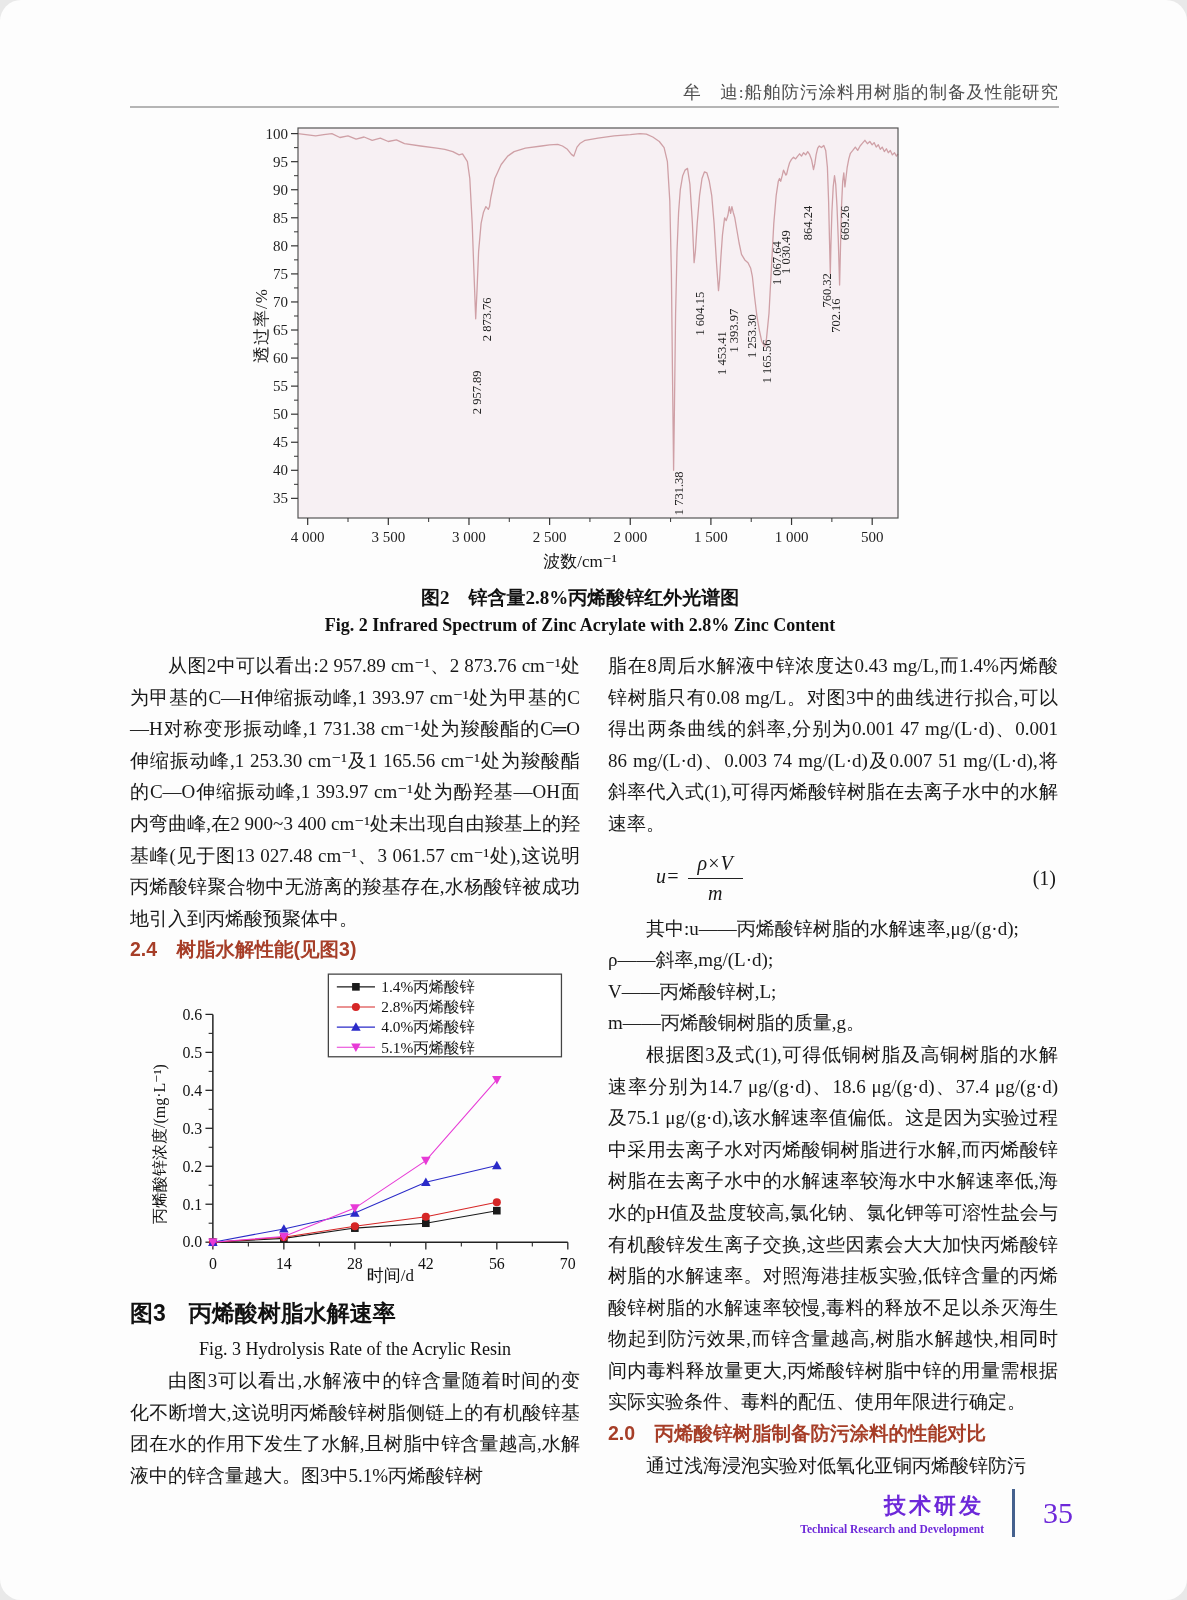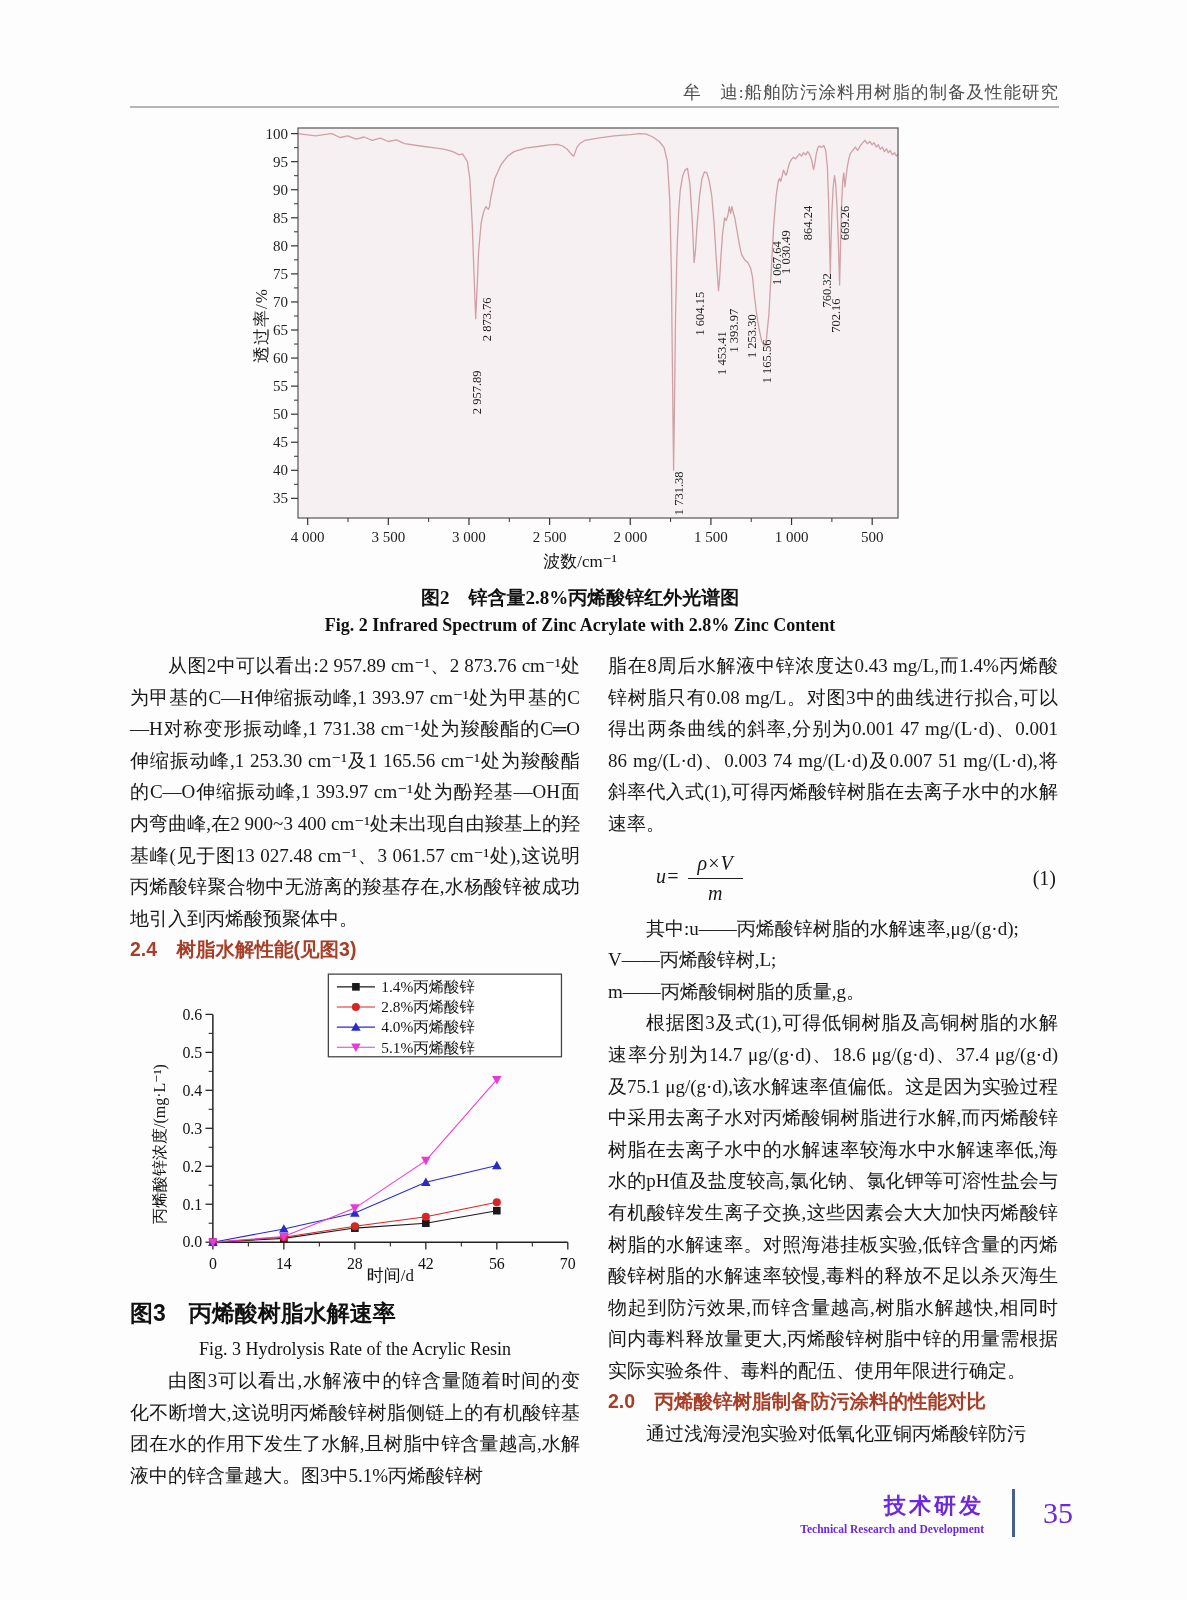--- a/index.html
+++ b/index.html
@@ -1,17 +1,17 @@
 <!DOCTYPE html>
 <html><head>
 <meta charset="utf-8">
 <style>
   html,body{margin:0;padding:0;background:#e9e9e9;}
   .page{position:relative;width:1187px;height:1600px;background:#fdfdfd;overflow:hidden;
-        font-family:"Liberation Serif","DejaVu Serif",serif;color:#181818;}
+        font-family:"Liberation Serif","DejaVu Serif",serif;color:#181818;border-radius:21px;}
   
   .header-title{position:absolute;top:80px;right:128px;font-size:17.5px;color:#4d4d4d;letter-spacing:1px;}
   .header-rule{position:absolute;top:106px;left:130px;width:929px;border-top:2px solid #b5b5b5;}
   
   .fig2-block{position:absolute;left:250px;top:122px;width:680px;}
   .ir-wrap{position:relative;}
   .ir-ylabel{position:absolute;left:0px;top:241px;transform:rotate(-90deg);transform-origin:left top;
              font-size:17px;white-space:nowrap;letter-spacing:1px;color:#222;}
   .ir-xlabel{width:660px;text-align:center;font-size:17px;margin-top:-8px;color:#111;}
   .fig-caption-zh{width:660px;text-align:center;font-weight:bold;font-size:19px;margin-top:12px;
@@ -246,20 +246,21 @@
   <div class="col right-col">
     <p>脂在8周后水解液中锌浓度达0.43 mg/L,而1.4%丙烯酸锌树脂只有0.08 mg/L。对图3中的曲线进行拟合,可以得出两条曲线的斜率,分别为0.001 47 mg/(L·d)、0.001 86 mg/(L·d)、0.003 74 mg/(L·d)及0.007 51 mg/(L·d),将斜率代入式(1),可得丙烯酸锌树脂在去离子水中的水解速率。</p>
 
     <div class="formula">
       <span class="f-var">u=</span><span class="frac"><span class="num">ρ×V</span><span class="den">m</span></span>
       <span class="eq-no">(1)</span>
     </div>
 
     <div class="defs">
       <p class="indent">其中:u——丙烯酸锌树脂的水解速率,μg/(g·d);</p>
+      <p>ρ——斜率,mg/(L·d);</p>
       <p>V——丙烯酸锌树,L;</p>
       <p>m——丙烯酸铜树脂的质量,g。</p>
     </div>
 
     <p class="indent">根据图3及式(1),可得低铜树脂及高铜树脂的水解速率分别为14.7 μg/(g·d)、18.6 μg/(g·d)、37.4 μg/(g·d)及75.1 μg/(g·d),该水解速率值偏低。这是因为实验过程中采用去离子水对丙烯酸铜树脂进行水解,而丙烯酸锌树脂在去离子水中的水解速率较海水中水解速率低,海水的pH值及盐度较高,氯化钠、氯化钾等可溶性盐会与有机酸锌发生离子交换,这些因素会大大加快丙烯酸锌树脂的水解速率。对照海港挂板实验,低锌含量的丙烯酸锌树脂的水解速率较慢,毒料的释放不足以杀灭海生物起到防污效果,而锌含量越高,树脂水解越快,相同时间内毒料释放量更大,丙烯酸锌树脂中锌的用量需根据实际实验条件、毒料的配伍、使用年限进行确定。</p>
     <p class="heading">2.0　丙烯酸锌树脂制备防污涂料的性能对比</p>
     <p class="indent">通过浅海浸泡实验对低氧化亚铜丙烯酸锌防污</p>
   </div>
 
   <div class="footer">

